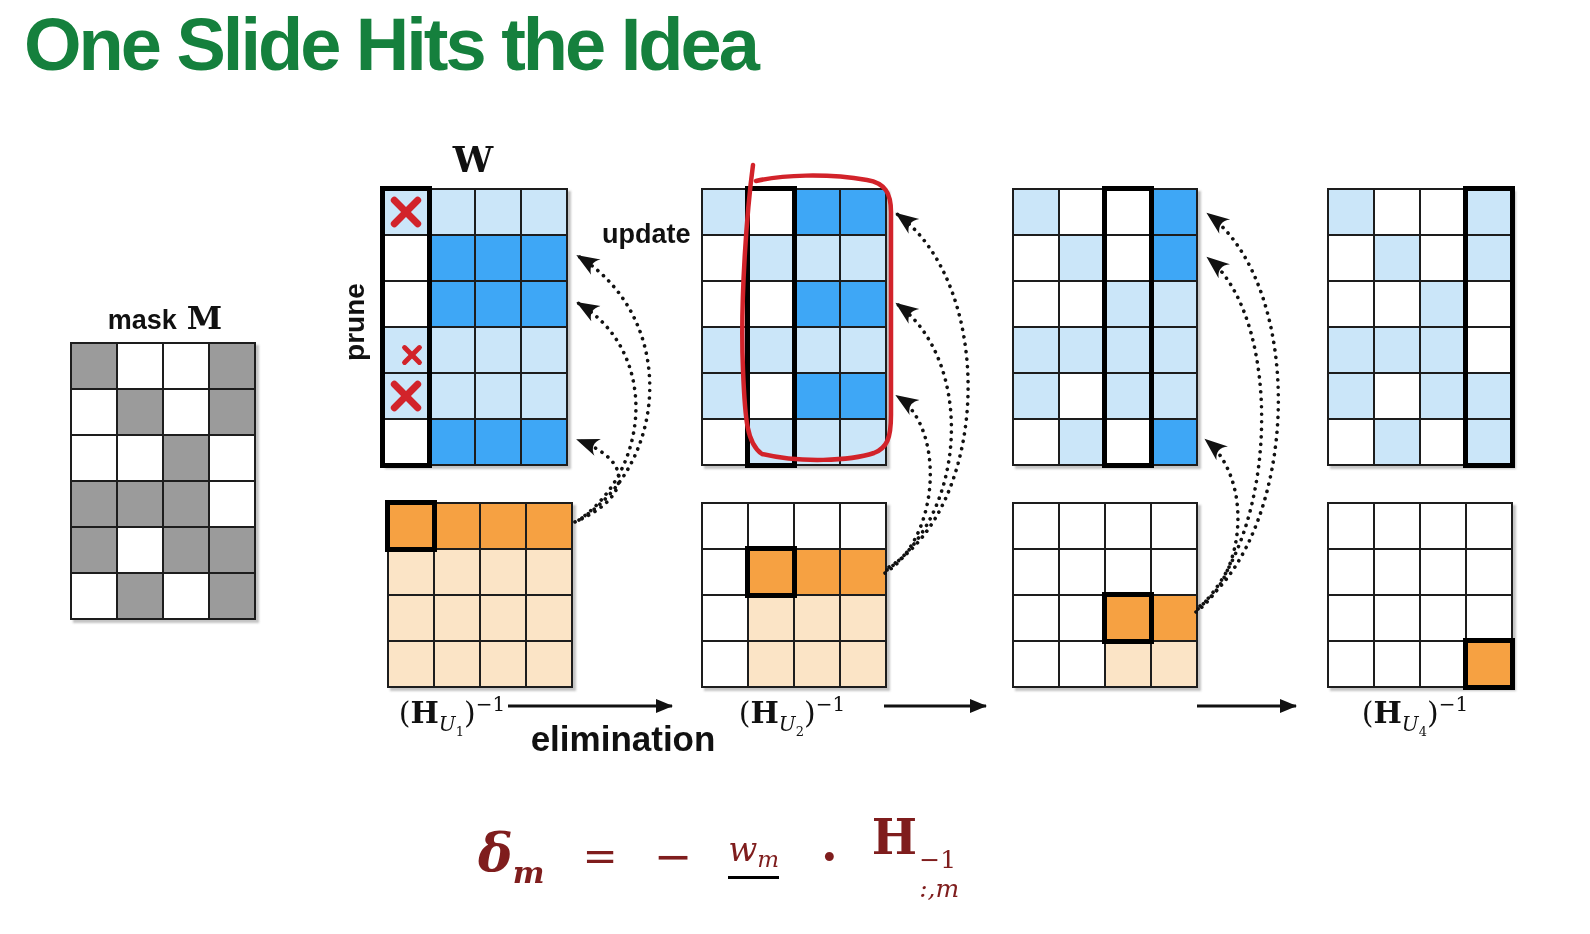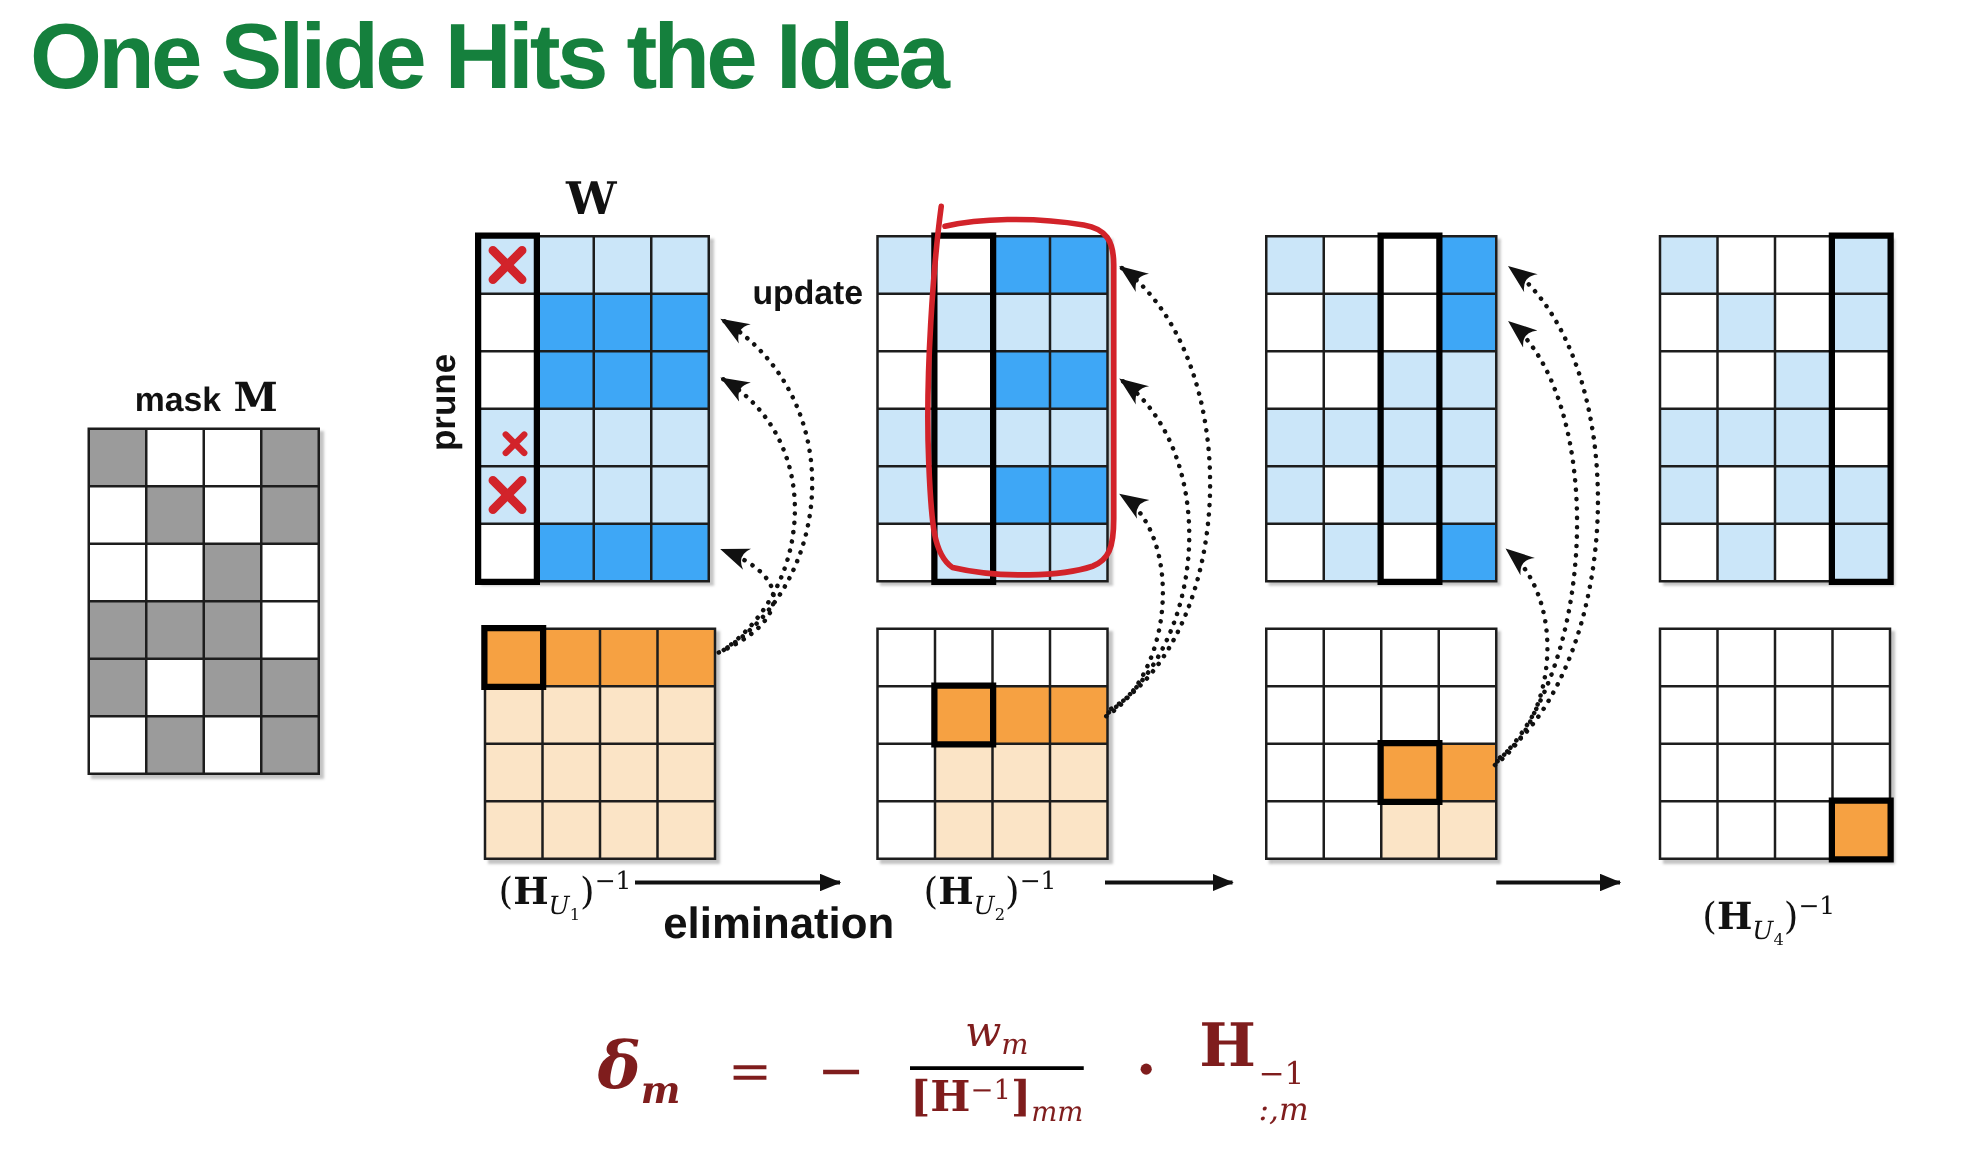--- a/index.html
+++ b/index.html
@@ -307,21 +307,21 @@
       <div class="cell c-O"></div>
       <div class="hl" style="left: 136px; top: 136px; width: 52px; height: 52px;"></div>
     </div>
 
   <div class="hlabel" style="left:349px;">
     <span>(</span><span class="bfH">H</span><span class="subU"><span>U</span><span class="idx">1</span></span><span>)</span><span class="sup">−1</span>
   </div>
   <div class="hlabel" style="left:689px;">
     <span>(</span><span class="bfH">H</span><span class="subU"><span>U</span><span class="idx">2</span></span><span>)</span><span class="sup">−1</span>
   </div>
-  <div class="hlabel" style="left:1312px;margin-top:20px;">
+  <div class="hlabel" style="left:1312px;">
     <span>(</span><span class="bfH">H</span><span class="subU"><span>U</span><span class="idx">4</span></span><span>)</span><span class="sup">−1</span>
   </div>
 
   <div id="elimination-label" class="lbl">elimination</div>
 
   <svg id="overlay" viewBox="0 0 1590 934">
     <defs>
       <marker id="dotArrow" markerUnits="userSpaceOnUse" markerWidth="24" markerHeight="20" refX="21" refY="10" orient="auto">
         <path d="M 0 1 Q 9 10 0 19 L 23 10 Z"></path>
       </marker>
@@ -357,21 +357,20 @@
              C 891 193 885 183 867 180 C 826 173 782 175 756 181"></path>
   </svg>
 
   <div id="formula">
     <span class="dseg"><span>δ</span><span class="dsub">m</span></span>
     <span class="eq">=</span>
     <span class="minus">−</span>
     <span class="frac">
       <span class="num"><span>w</span><span class="s">m</span></span>
       <span class="fbar"></span>
-      <span class="den"><span class="bf">[</span><span class="bf">H</span><span class="s up">−1</span><span class="bf">]</span><span class="s dn">mm</span></span>
     </span>
     <span class="cdot">·</span>
     <span><span class="tailH">H</span><span class="stack">
           <span>−1</span>
           <span class="st-sub">:,m</span>
         </span></span>
   </div>
 
 </div>
 

